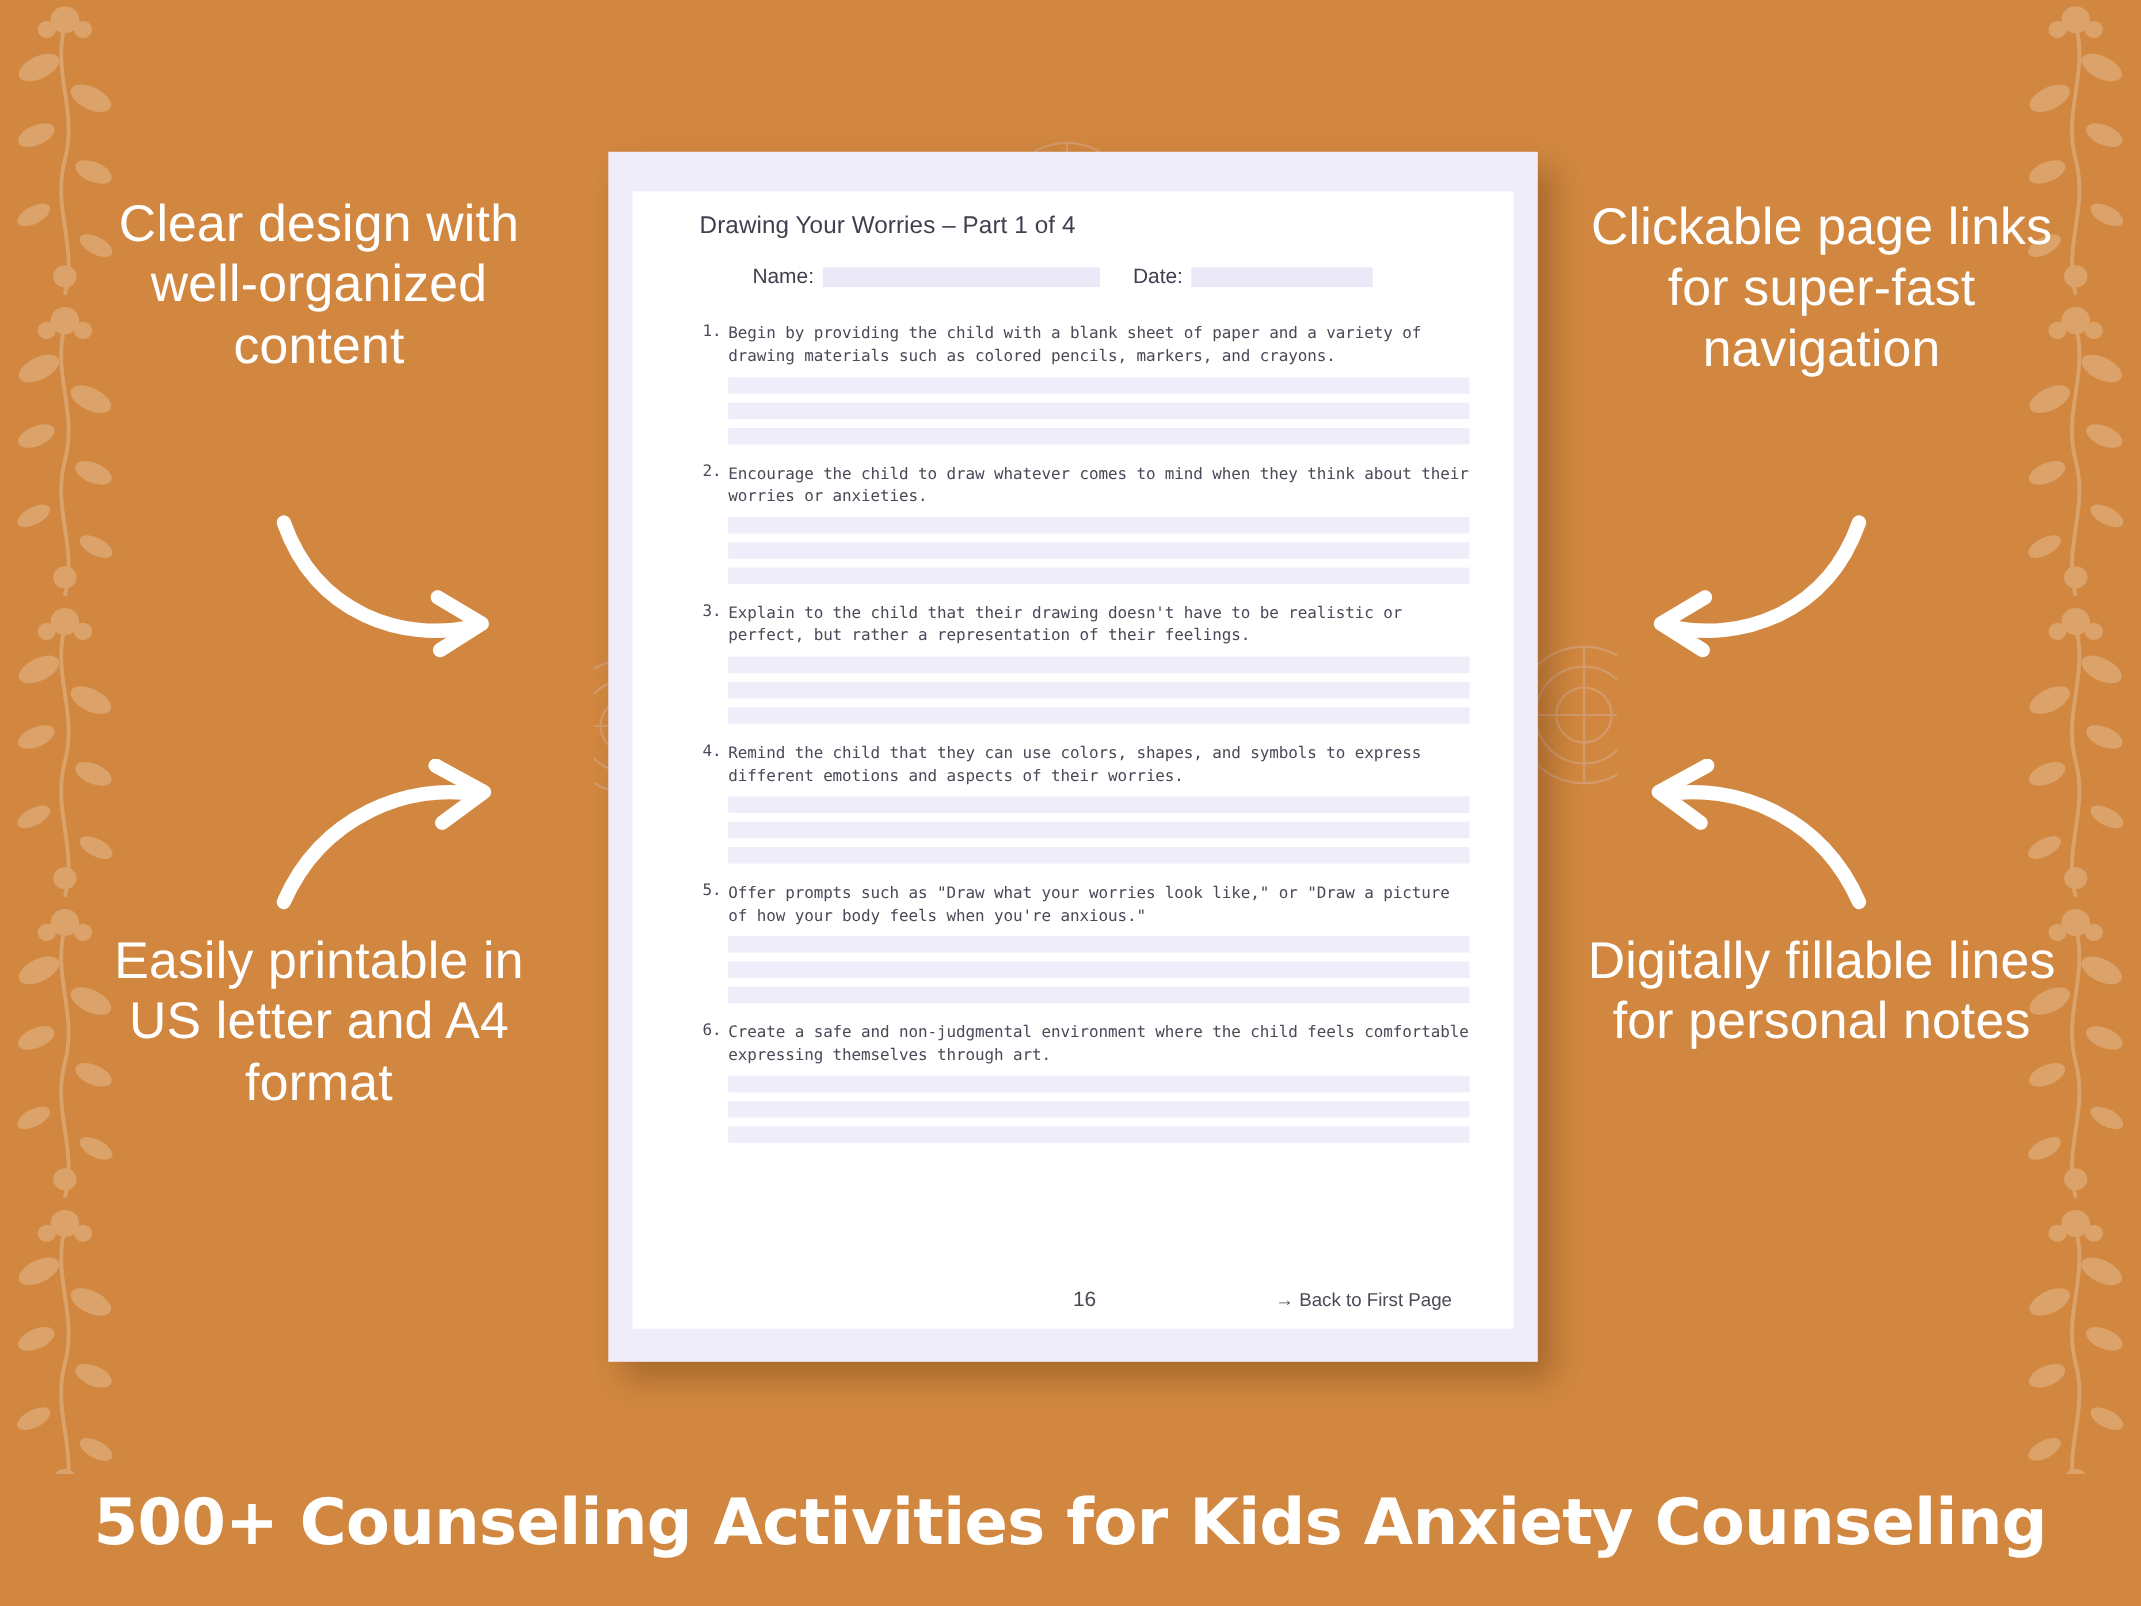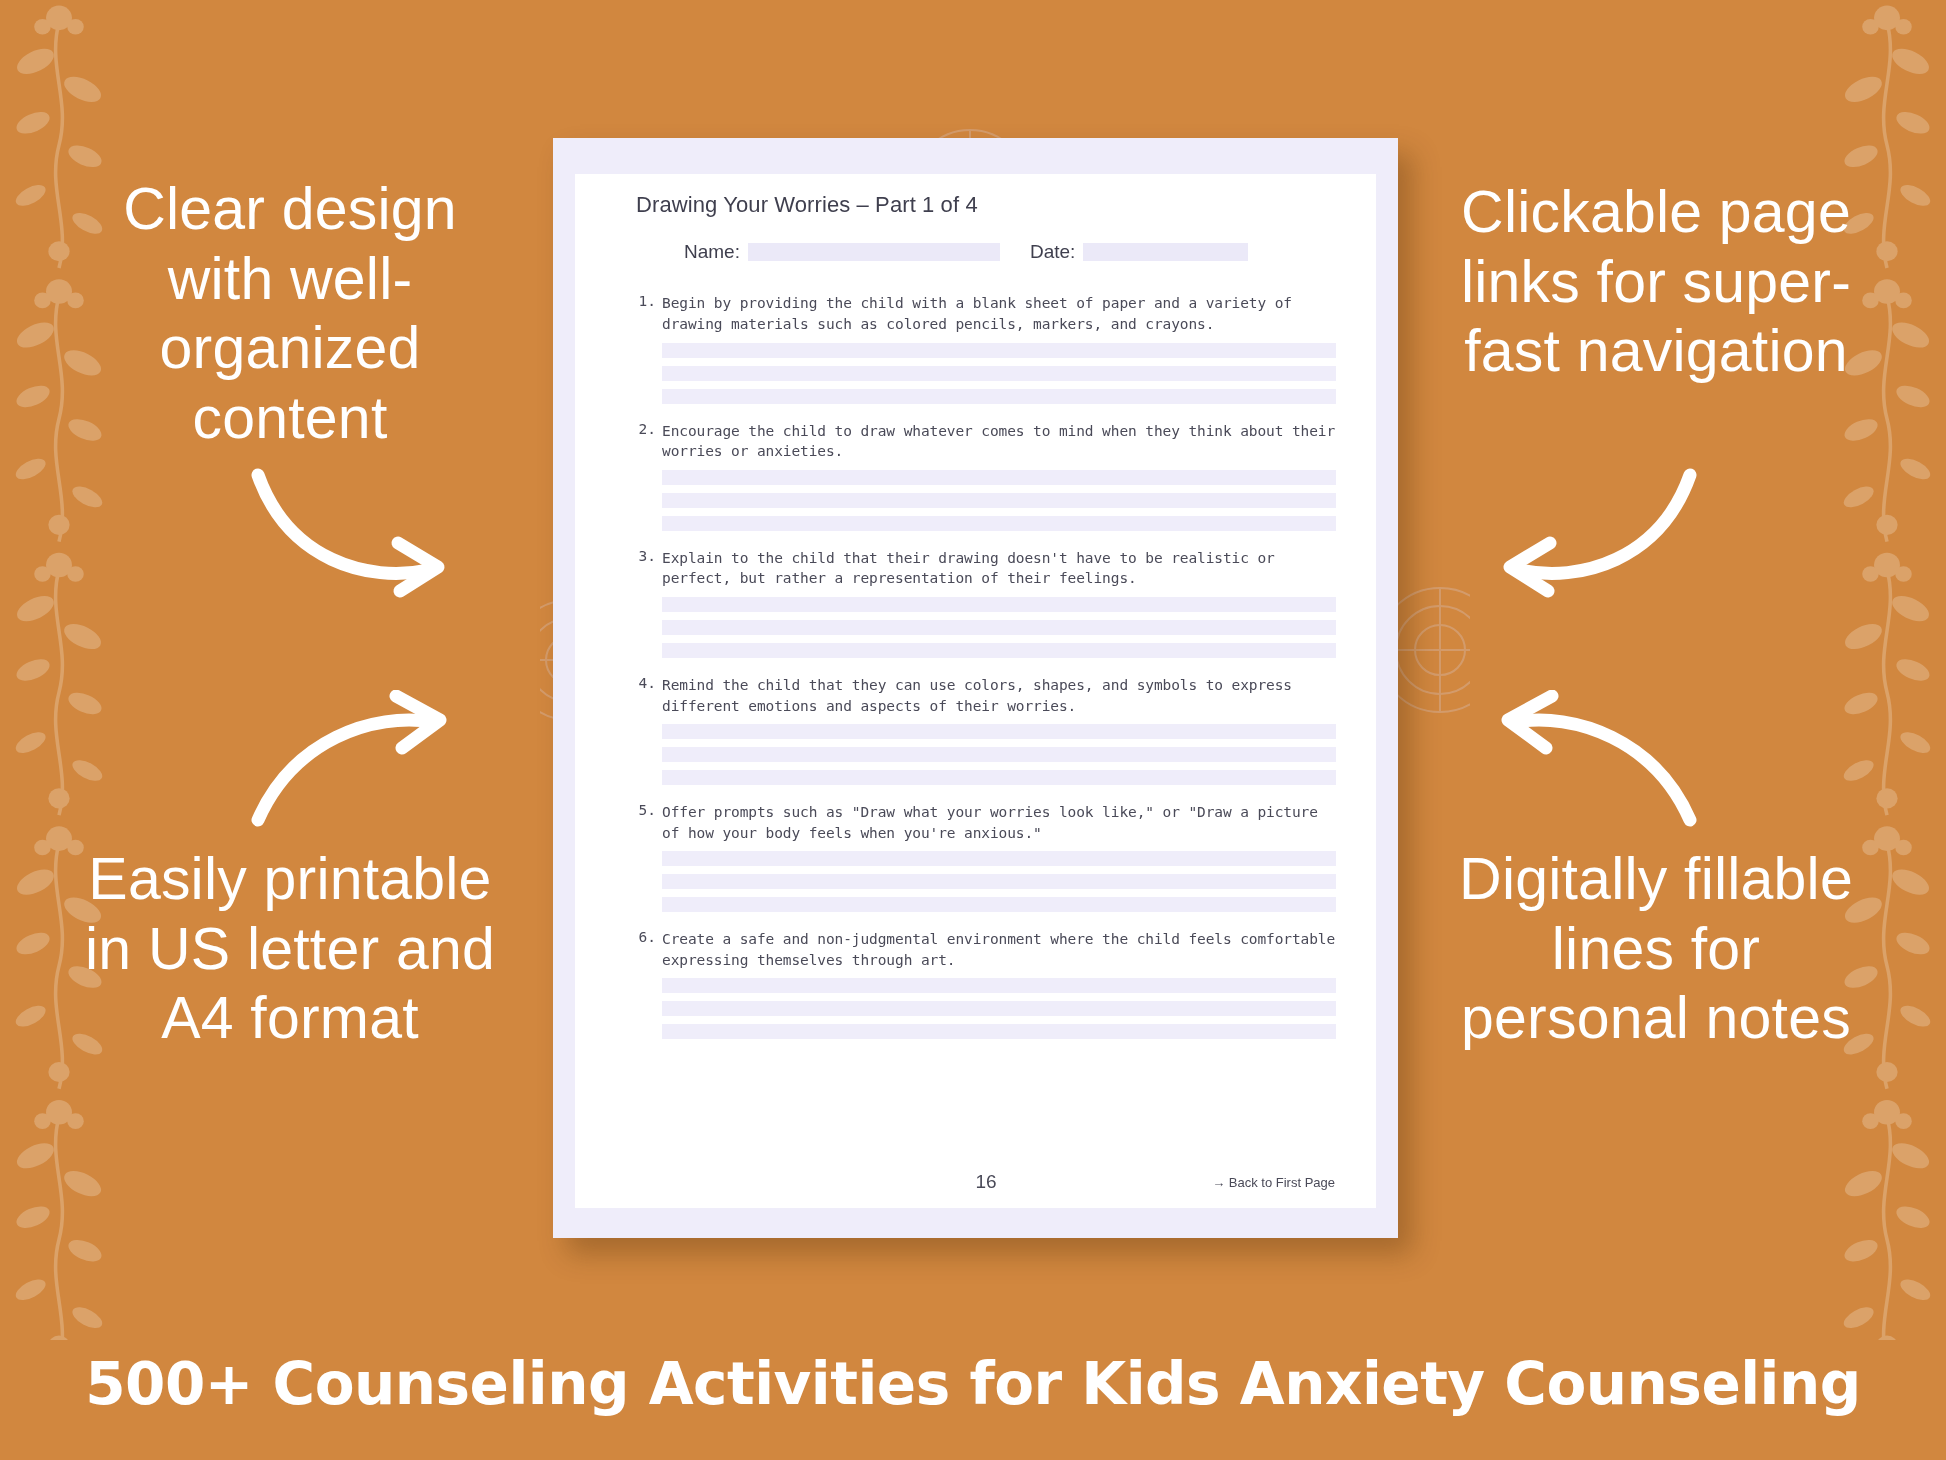--- a/index.html
+++ b/index.html
@@ -32,21 +32,21 @@
     position: absolute;
     pointer-events: none;
     opacity: 0.25;
   }
 
   
   .caption {
     position: absolute;
     color: #ffffff;
     text-align: center;
-    font-size: 59px;
+    font-size: 47px;
     line-height: 1.18;
     font-weight: 400;
     letter-spacing: 0.2px;
   }
   #caption-top-left   { left: 70px;  top: 175px;  width: 440px; }
   #caption-bottom-left{ left: 70px;  top: 845px;  width: 440px; }
   #caption-top-right  { right: 70px; top: 178px;  width: 440px; }
   #caption-bottom-right{right: 70px; top: 845px;  width: 440px; }
 
   
@@ -135,22 +135,22 @@
   }
   .page-num {
     position: absolute;
     left: 50%;
     transform: translateX(-50%);
     font-size: 19px;
     color: #4a4a58;
   }
   .back-link {
     position: absolute;
-    right: 1px;
-    font-size: 13px;
+    right: 16px;
+    font-size: 17px;
     color: #4a4a58;
     text-decoration: none;
   }
 
   
   .headline {
     position: absolute;
     left: 0; right: 0;
     bottom: 42px;
     text-align: center;

